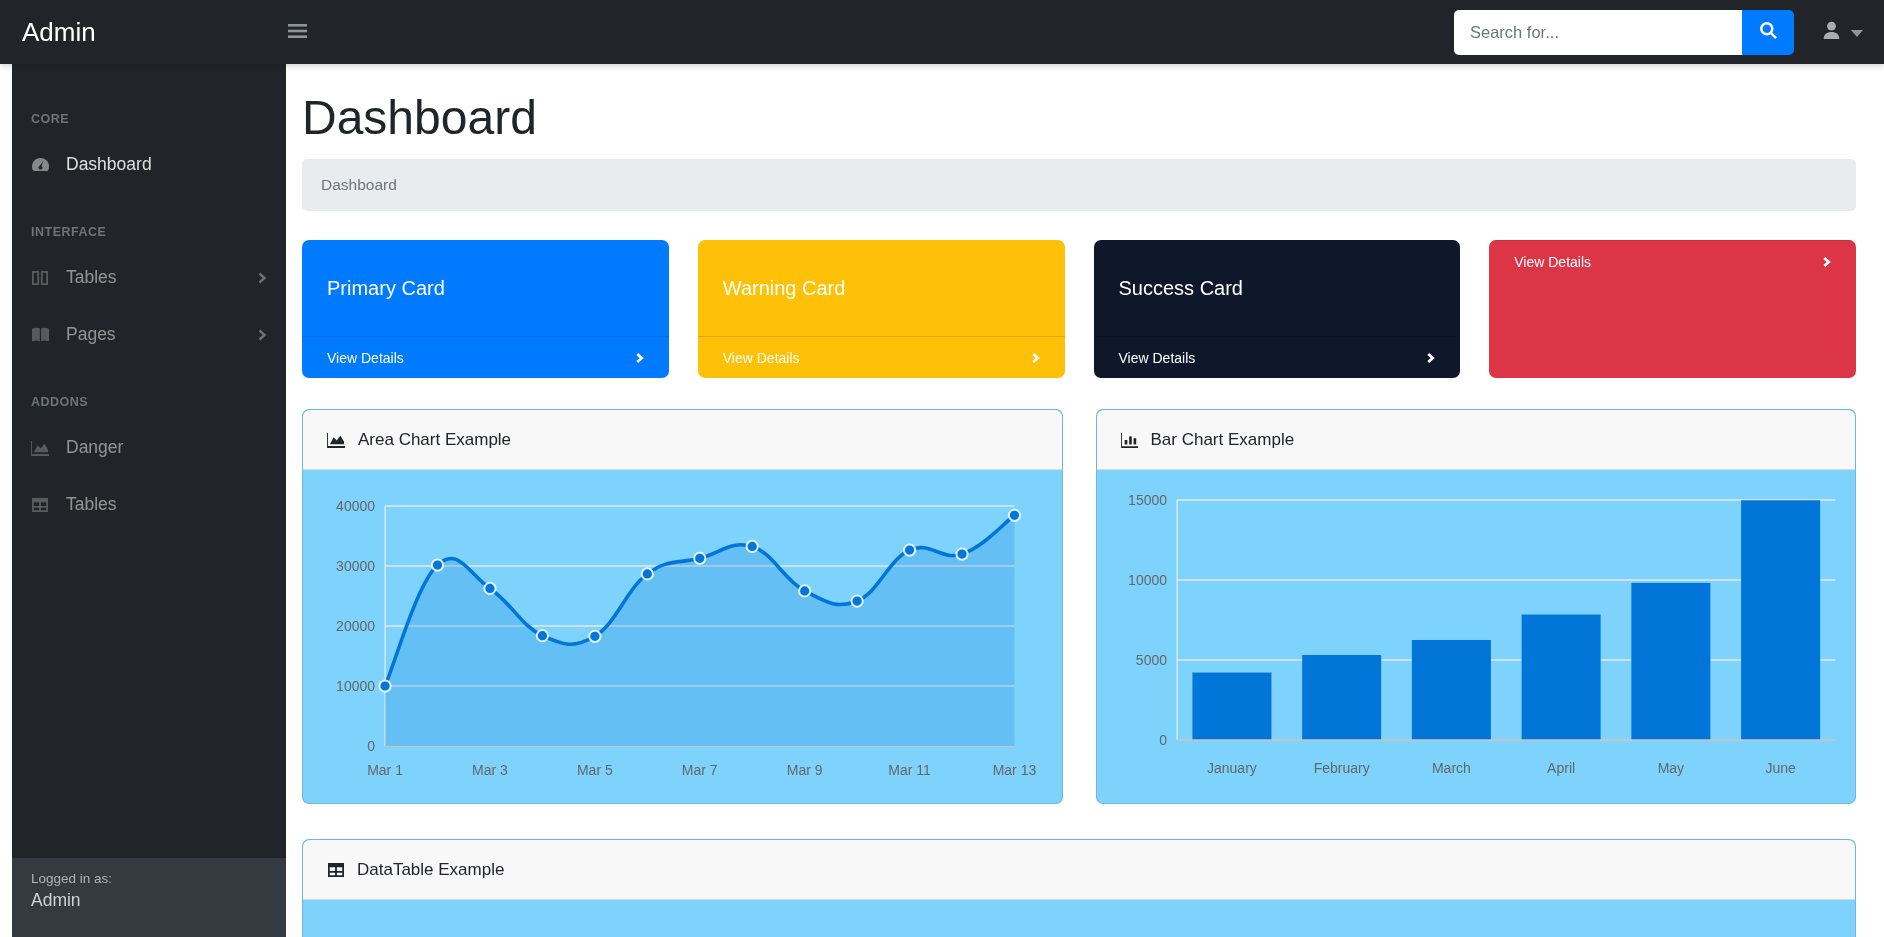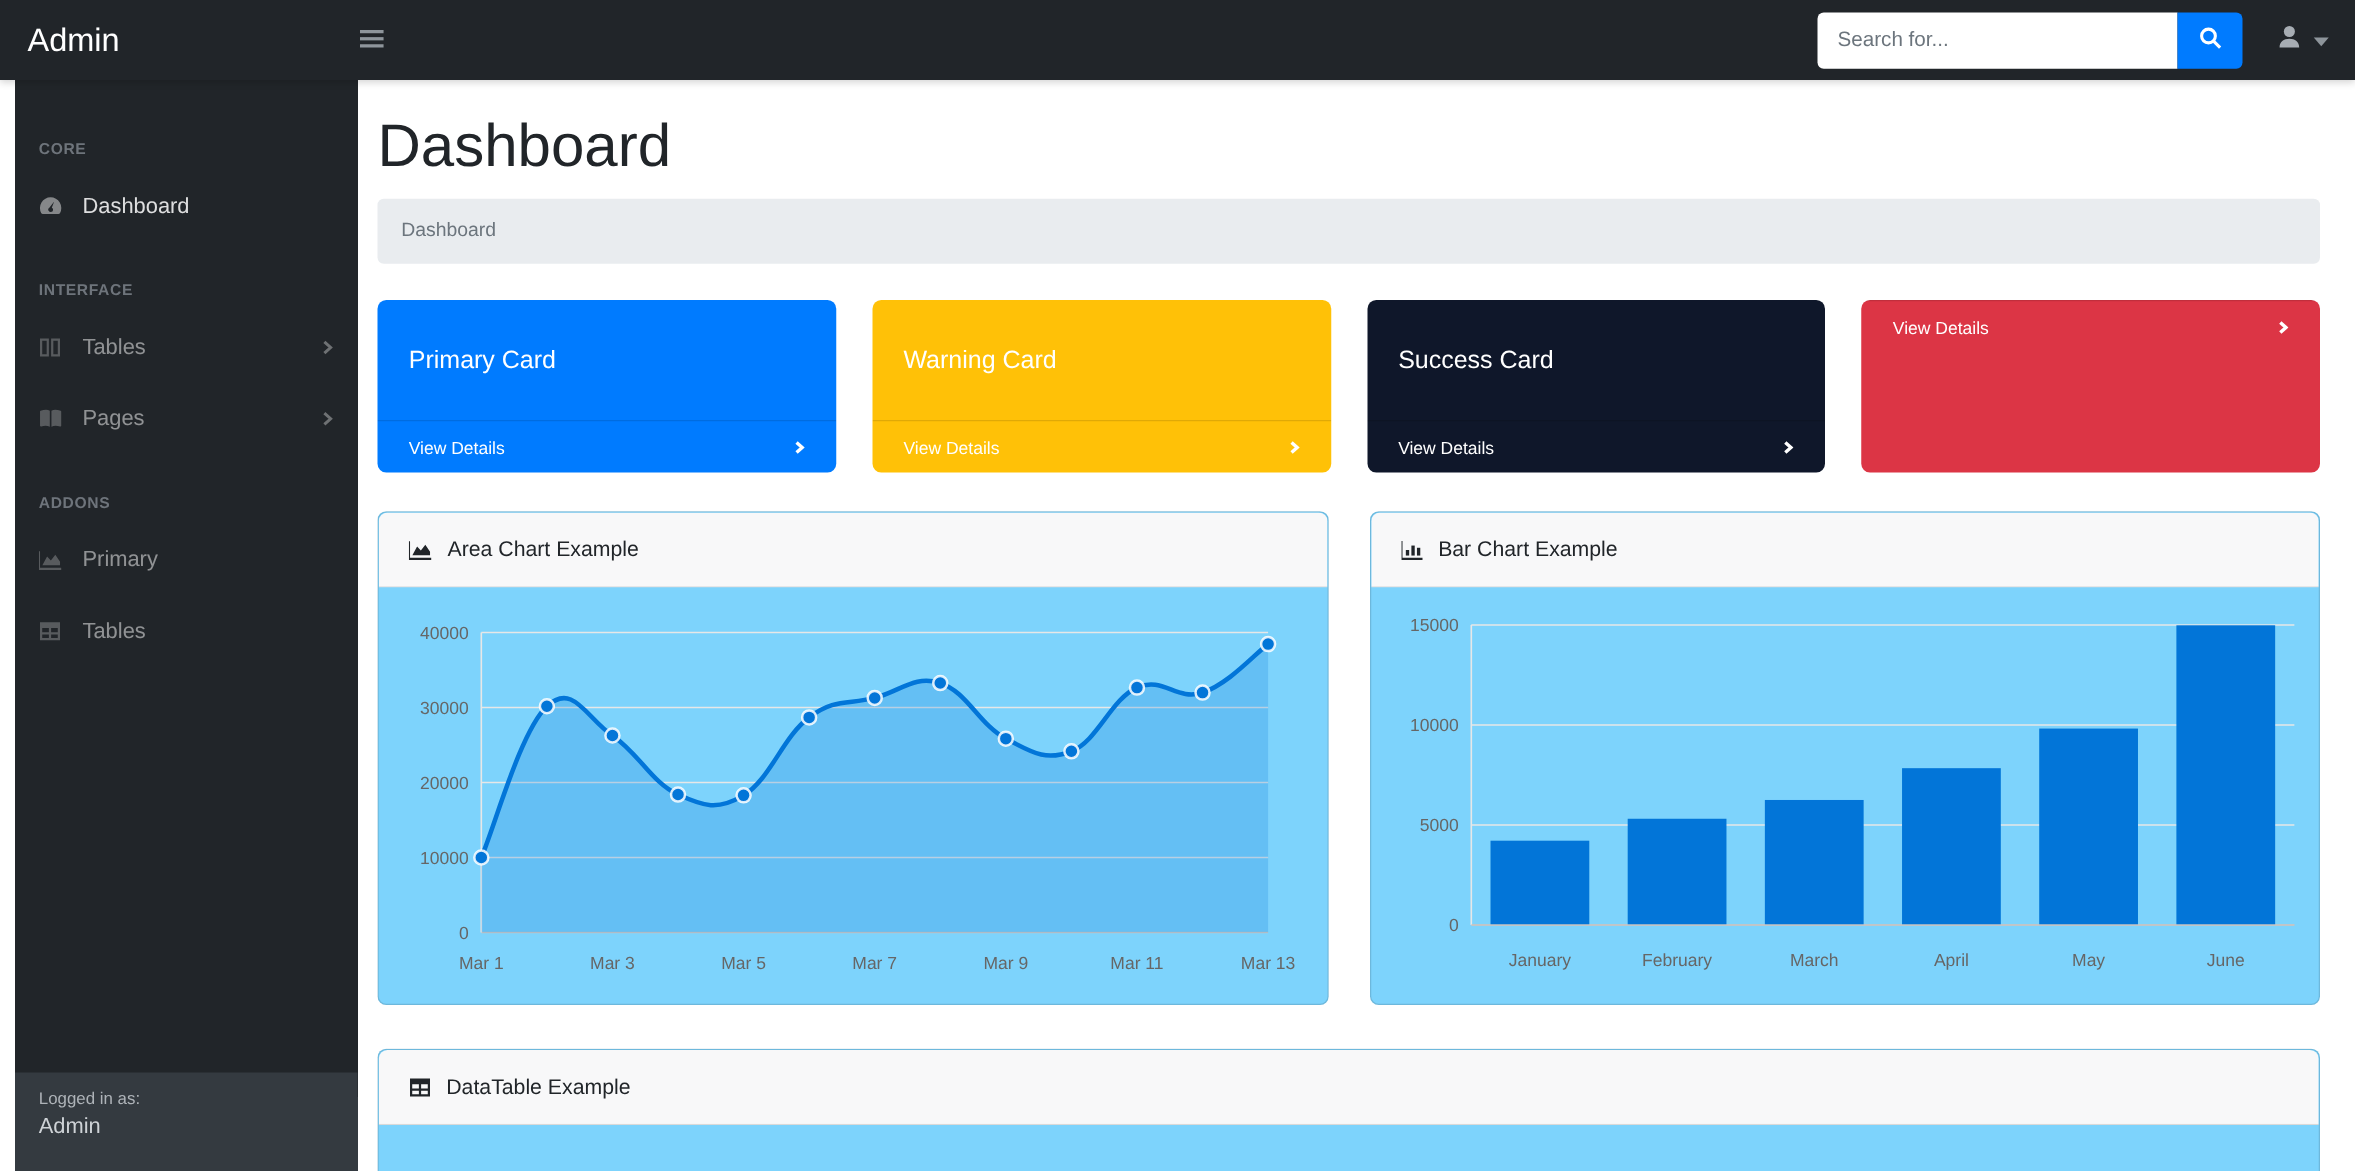--- a/index.html
+++ b/index.html
@@ -152,21 +152,21 @@
 
     <div class="nav-heading">ADDONS</div>
 
     <a class="nav-link">
       <span class="icn">
         <svg width="19" height="16" viewBox="0 0 20 17" fill="currentColor">
           <path d="M1 1v14h18v2H0V1h1z"></path>
             <path d="M3 13l4-7.5 3.2 3.4L14 4l4 6v3H3z"></path>
           </svg>
       </span>
-      <span>Primary</span>
+      <span>Danger</span>
     </a>
 
     <a class="nav-link">
       <span class="icn">
         <svg width="18" height="16" viewBox="0 0 20 18" fill="currentColor">
           <path d="M1 1h18v16H1V1zm2 5v4h6V6H3zm8 0v4h6V6h-6zm-8 6v3h6v-3H3zm8 0v3h6v-3h-6z" fill-rule="evenodd"></path>
           </svg>
       </span>
       <span>Tables</span>
     </a>

